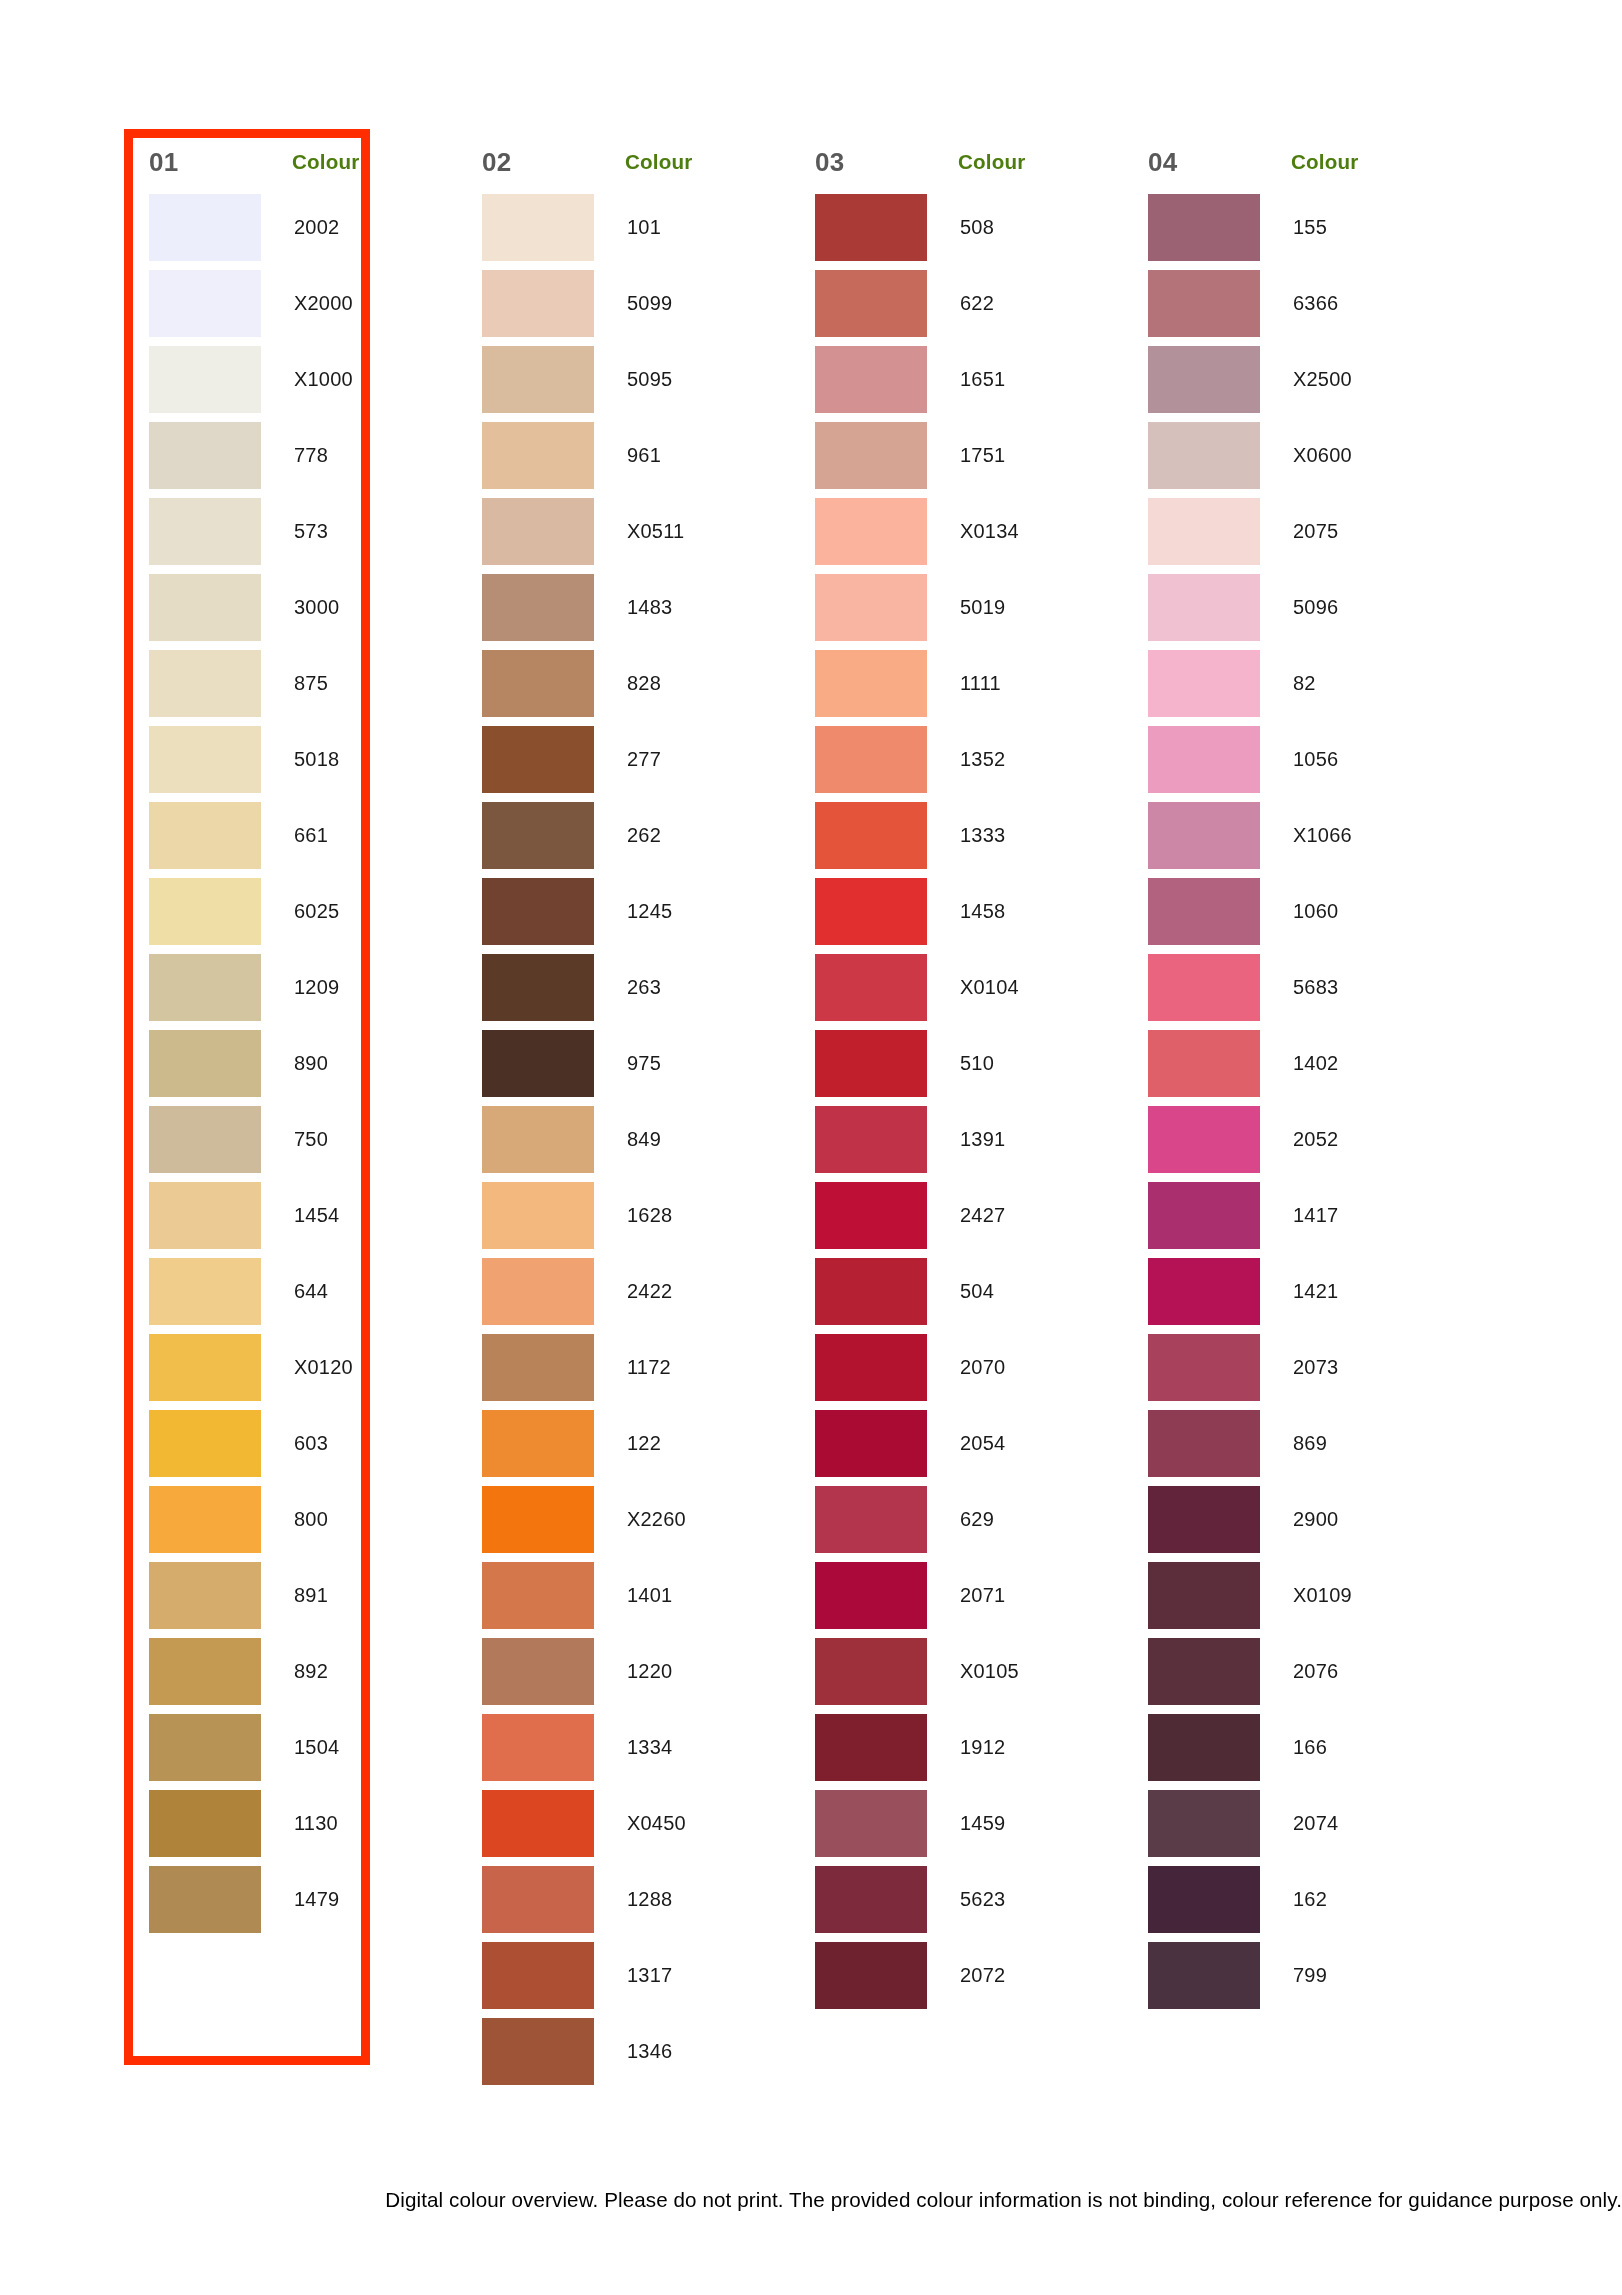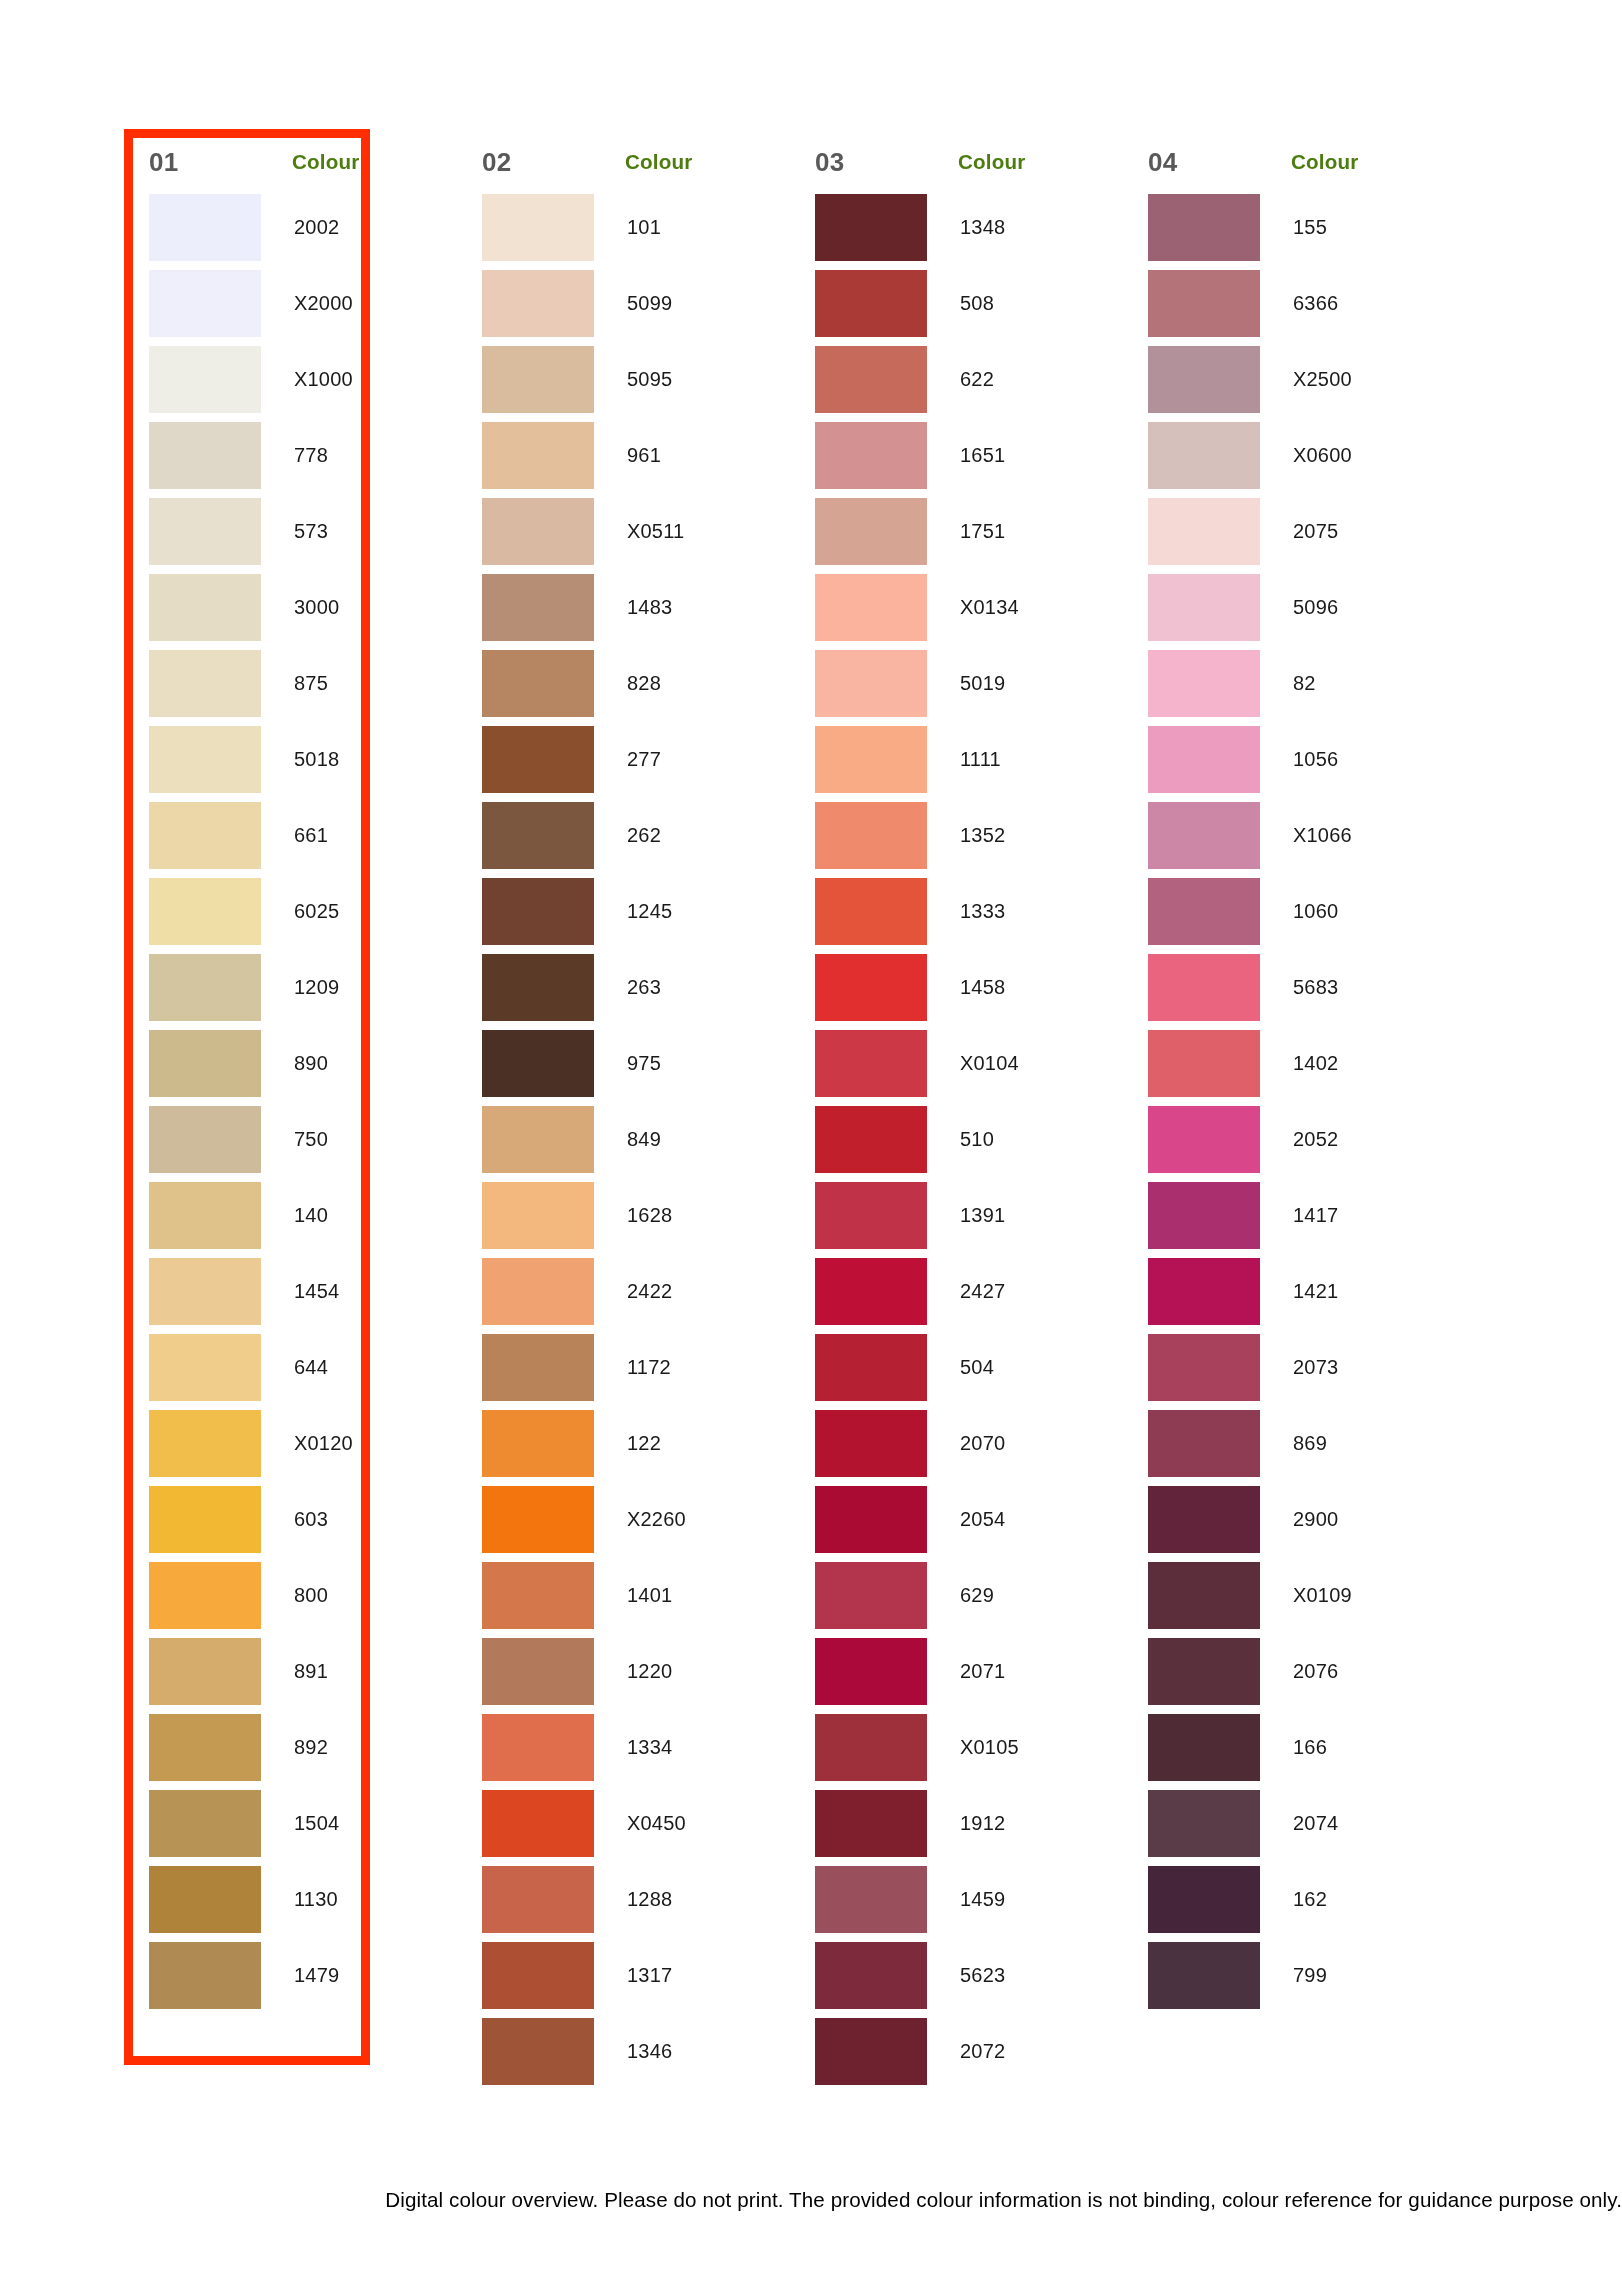--- a/index.html
+++ b/index.html
@@ -171,24 +171,20 @@
         </div>
         <div class="row">
           <div class="swatch" style="background: rgb(205, 186, 140);"></div>
           <div class="row-label">890</div>
         </div>
         <div class="row">
           <div class="swatch" style="background: rgb(205, 187, 155);"></div>
           <div class="row-label">750</div>
         </div>
         <div class="row">
-          <div class="swatch" style="background: rgb(222, 194, 138);"></div>
-          <div class="row-label">140</div>
-        </div>
-        <div class="row">
           <div class="swatch" style="background: rgb(235, 202, 148);"></div>
           <div class="row-label">1454</div>
         </div>
         <div class="row">
           <div class="swatch" style="background: rgb(240, 205, 139);"></div>
           <div class="row-label">644</div>
         </div>
         <div class="row">
           <div class="swatch" style="background: rgb(242, 190, 75);"></div>
           <div class="row-label">X0120</div>
@@ -327,24 +323,20 @@
           <div class="swatch" style="background: rgb(158, 84, 54);"></div>
           <div class="row-label">1346</div>
         </div>
       </div>
       <div class="col">
         <div class="col-head">
           <div class="col-num">03</div>
           <div class="col-colour-head">Colour</div>
         </div>
         <div class="row">
-          <div class="swatch" style="background: rgb(102, 37, 40);"></div>
-          <div class="row-label">1348</div>
-        </div>
-        <div class="row">
           <div class="swatch" style="background: rgb(169, 58, 54);"></div>
           <div class="row-label">508</div>
         </div>
         <div class="row">
           <div class="swatch" style="background: rgb(198, 106, 92);"></div>
           <div class="row-label">622</div>
         </div>
         <div class="row">
           <div class="swatch" style="background: rgb(212, 145, 145);"></div>
           <div class="row-label">1651</div>

